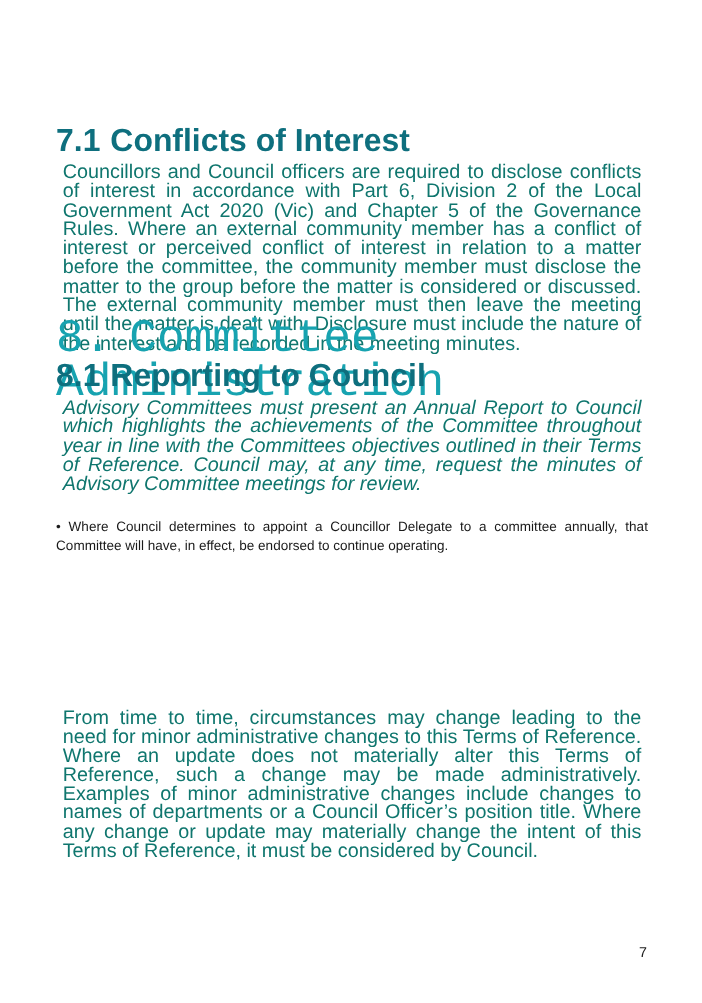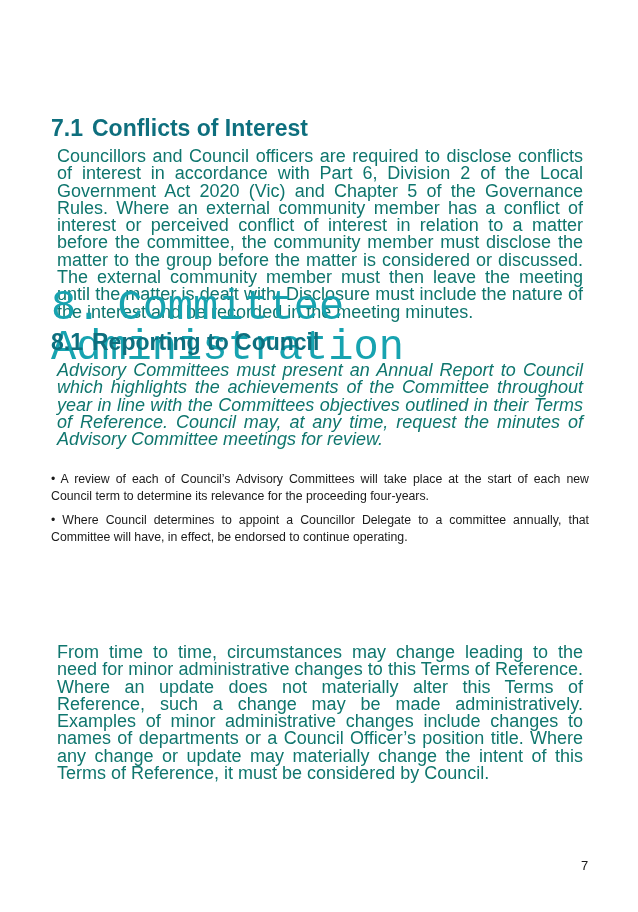--- a/index.html
+++ b/index.html
@@ -1,18 +1,18 @@
 <!DOCTYPE html>
 <html><head>
   <meta charset="utf-8">
   <style>
     html, body { margin: 0; padding: 0; background: #ffffff; }
     body { width: 638px; height: 912px; position: relative; overflow: hidden; font-family: "Liberation Sans", sans-serif; color: #1a1a1a; }
     .page { position: absolute; left: 51px; top: 0; width: 538px; }
-    h2.sub { font-family: "Liberation Sans", sans-serif; font-weight: bold; color: #0e6f7e; font-size: 23px; margin: 0; line-height: 28px; }
+    h2.sub { font-family: "Liberation Sans", sans-serif; font-weight: bold; color: #0e6f7e; font-size: 29px; margin: 0; line-height: 28px; }
     h2.sub .num { display: inline-block; margin-right: 9px; }
     h1.main { font-family: Liberation Mono, monospace; font-weight: normal; color: #17a3b0; font-size: 42px; margin: 0; line-height: 40px; }
     h1.main .num { display: inline-block; margin-right: 16px; }
     p.body { font-size: 18px; line-height: 17.3px; margin: 6px; text-align: justify; color: #0f766e; }
     p.bullet { font-size: 12.3px; line-height: 17.3px; margin: 0 0 6px 0; text-align: justify; color: #1a1a1a; }
     .pagenum { position: absolute; left: 581px; top: 858px; font-size: 13px; color: #1a1a1a; }
   </style>
 </head>
 <body>
 
@@ -33,21 +33,20 @@
 
   <div style="position:absolute; top:328px; left:0; width:538px;">
     <h2 class="sub">
       <span class="num">8.1</span><span>Reporting to Council</span>
     </h2>
     <p class="body" style="margin-top:6px;font-style:italic;">Advisory Committees must present an Annual Report to Council which highlights the achievements of the Committee throughout year in line with the Committees objectives outlined in their Terms of Reference. Council may, at any time, request the minutes of Advisory Committee meetings for review.</p>
   </div>
 
   <div style="position:absolute; top:465px; left:0; width:538px;">
     <div style="margin-top:6px;">
-      <p class="bullet">• A review of each of Council’s Advisory Committees will take place at the start of each new Council term to determine its relevance for the proceeding four-years.</p>
       <p class="bullet">• Where Council determines to appoint a Councillor Delegate to a committee annually, that Committee will have, in effect, be endorsed to continue operating.</p>
     </div>
   </div>
 
   <div style="position:absolute; top:638px; left:0; width:538px;">
     <p class="body" style="margin-top:6px;">From time to time, circumstances may change leading to the need for minor administrative changes to this Terms of Reference. Where an update does not materially alter this Terms of Reference, such a change may be made administratively. Examples of minor administrative changes include changes to names of departments or a Council Officer’s position title. Where any change or update may materially change the intent of this Terms of Reference, it must be considered by Council.</p>
   </div>
 
 </div>
 

